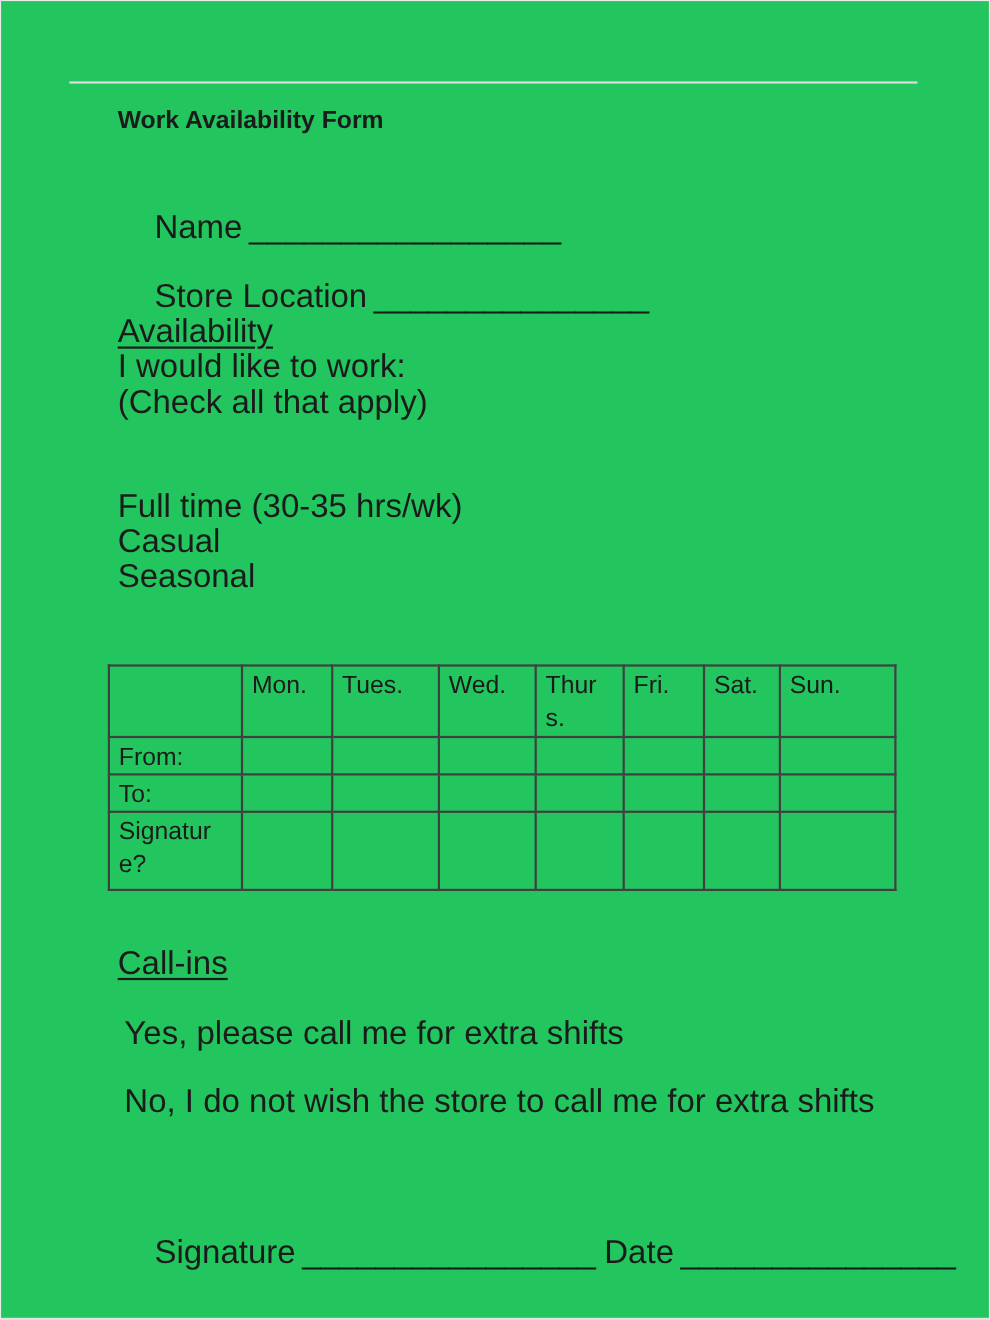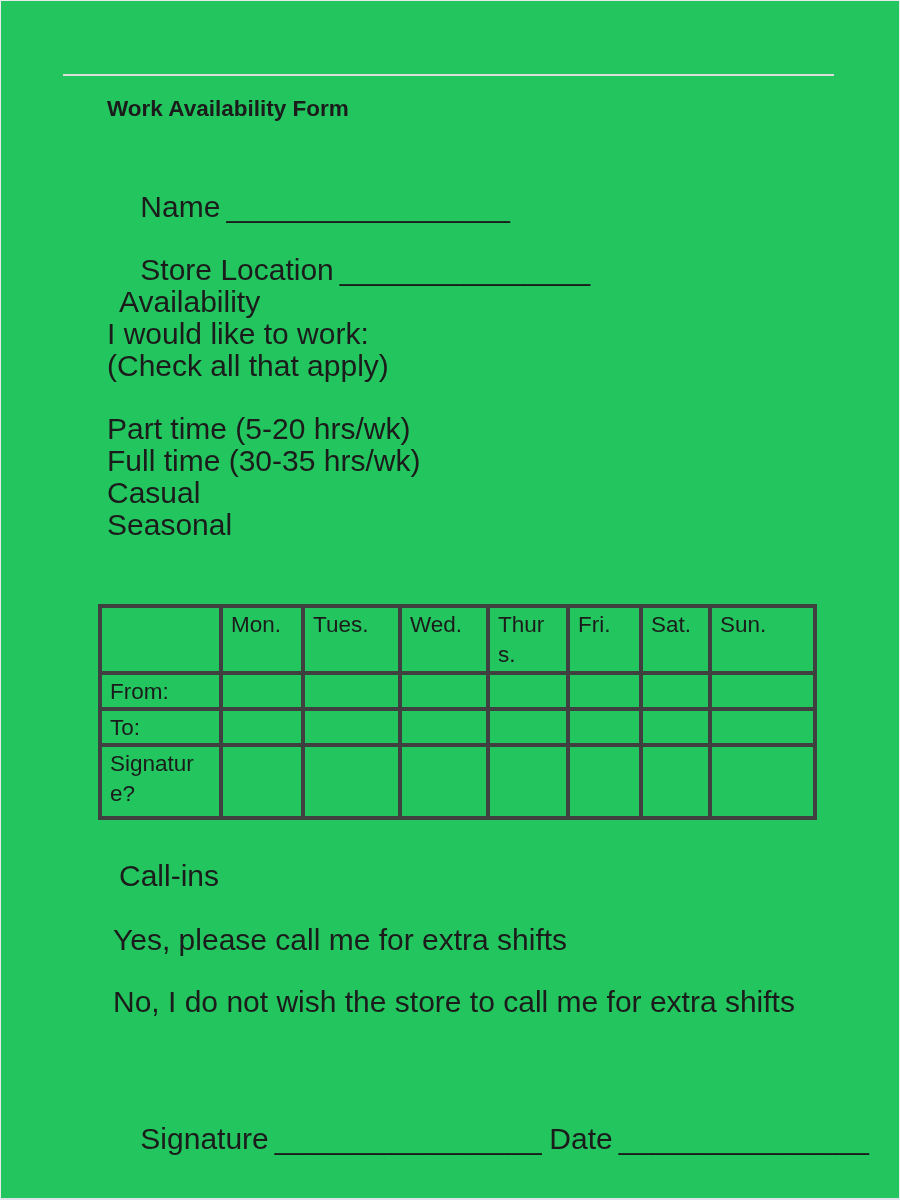--- a/index.html
+++ b/index.html
@@ -23,33 +23,33 @@
     background:#dcdcdc;
   }
   .line {
     position:absolute;
     font-size:30px; line-height:32px;
     white-space:pre;
     letter-spacing:0;
   }
   .bold { font-weight:bold; }
   .u {
+    text-decoration:underline;
     text-decoration-thickness:2px;
     text-underline-offset:4px;
-    margin-left:12px;
   }
   .blank { margin-left:6px; }
   table.sched {
     position:absolute; left:97px; top:603px;
     border-collapse:collapse; table-layout:fixed;
     font-size:22.5px; line-height:30px;
     width:715px;
   }
   table.sched th, table.sched td {
-    border:4px solid #404040;
+    border:2px solid #404040;
     padding:2px 0 0 8px;
     vertical-align:top; text-align:left;
     font-weight:normal;
     overflow:hidden;
   }
   .wrap-thurs { display:inline-block; width:53px; word-break:break-all; }
   .wrap-overnight { display:inline-block; width:103px; word-break:break-all; }
   tr.hdr  > * { height:61px; }
   tr.r-from > * { height:27px; }
   tr.r-to   > * { height:25px; }
@@ -69,21 +69,20 @@
   </div>
 
   <div class="line" style="left:106px; top:221px;">
     <span>Store Location</span><span class="blank">_______________</span>
   </div>
 
   <div class="line u" style="left:106px; top:285px;">Availability</div>
   <div class="line" style="left:106px; top:317px;">I would like to work:</div>
   <div class="line" style="left:106px; top:349px;">(Check all that apply)</div>
 
-  <div class="line" style="left:106px; top:412px;">Part time (5-20 hrs/wk)</div>
   <div class="line" style="left:106px; top:444px;">Full time (30-35 hrs/wk)</div>
   <div class="line" style="left:106px; top:476px;">Casual</div>
   <div class="line" style="left:106px; top:508px;">Seasonal</div>
 
   <table class="sched">
     <colgroup>
       <col style="width:121px">
         <col style="width:82px">
         <col style="width:97px">
         <col style="width:88px">

